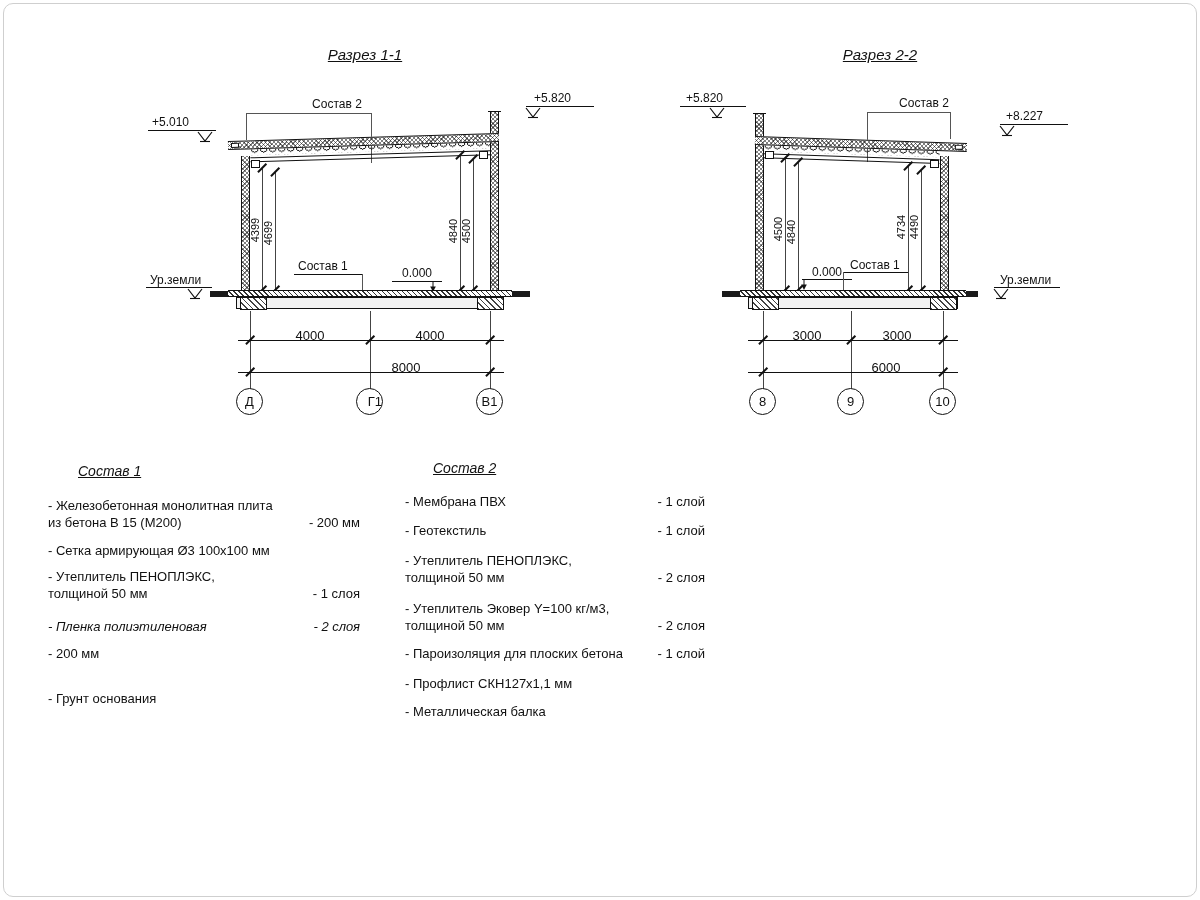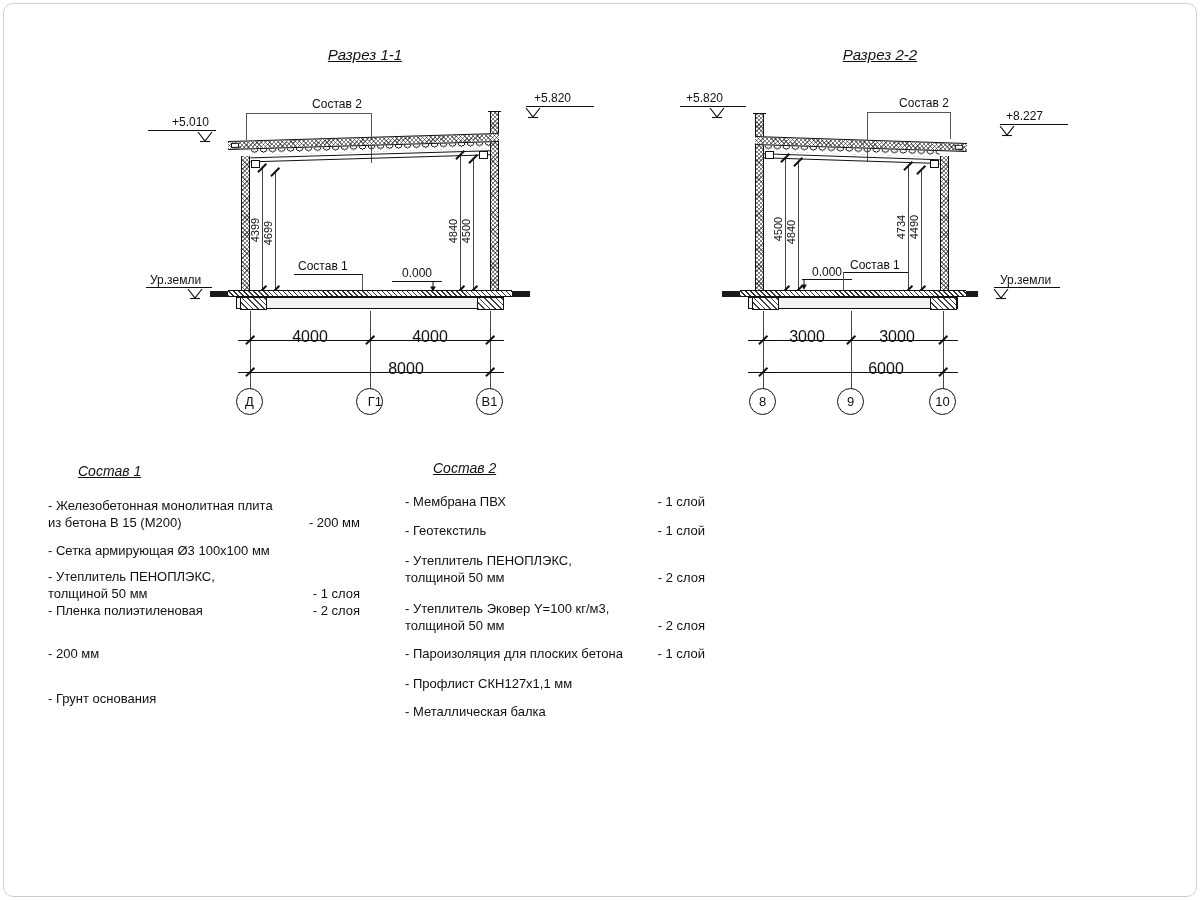--- a/index.html
+++ b/index.html
@@ -12,21 +12,21 @@
   .abs { position:absolute; }
   i { display:block; }
   .hl  { position:absolute; height:0; border-top:1px solid #111; }
   .hl2 { position:absolute; height:0; border-top:1.5px solid #111; }
   .hlg { position:absolute; height:0; border-top:1px solid #555; }
   .vl  { position:absolute; width:0; border-left:1px solid #444; }
   .vlg { position:absolute; width:0; border-left:1px solid #555; }
   .tick { position:absolute; width:12px; height:1.5px; background:#111; transform:rotate(-45deg); }
   .lbl { position:absolute; font-size:12px; white-space:nowrap; color:#111; }
   .ctr { text-align:center; }
-  .hnum { position:absolute; font-size:16px; text-align:center; color:#111; }
+  .hnum { position:absolute; font-size:13px; text-align:center; color:#111; }
   .vnum { position:absolute; width:34px; height:12px; font-size:11px; color:#111;
           display:flex; align-items:center; justify-content:center; transform:rotate(-90deg); white-space:nowrap; }
   .sec-title { position:absolute; font-size:15px; font-style:italic; text-decoration:underline; text-align:center; }
   .xhatch { background-color:#fff;
     background-image: repeating-linear-gradient(45deg, rgba(0,0,0,.5) 0 1px, transparent 1px 3px),
                       repeating-linear-gradient(135deg, rgba(0,0,0,.5) 0 1px, transparent 1px 3px); }
   .wall { position:absolute; width:9px; border-left:1.3px solid #111; border-right:1.3px solid #111; }
   .roof { position:absolute; }
   .roofband { position:absolute; height:9px; border-top:1.5px solid #111; border-bottom:1px solid #111; }
   .deck { position:absolute; height:6px; background-repeat:repeat-x;
@@ -49,21 +49,21 @@
   .item-value { white-space:nowrap; }
 </style>
 </head>
 <body>
 
 <div id="canvas">
   <div class="page-border"></div>
 
   <div class="sec-title" style="left:280px;top:46px;width:170px;">Разрез 1-1</div>
 
-  <div class="lbl" style="left:152px;top:115px;margin-left:20px;">+5.010</div>
+  <div class="lbl" style="left:152px;top:115px;">+5.010</div>
   <i class="hl" style="left:148px;top:130px;width:68px;"></i>
   <svg class="abs" style="left:196px;top:131px;" width="18" height="12" viewBox="0 0 18 12">
       <polyline points="2,1 9,10 16,1" fill="none" stroke="#111" stroke-width="1.2"></polyline>
       <line x1="4" y1="10.5" x2="14" y2="10.5" stroke="#111" stroke-width="1.1"></line>
     </svg>
 
   <div class="lbl" style="left:534px;top:91px;">+5.820</div>
   <i class="hl" style="left:526px;top:106px;width:68px;"></i>
   <svg class="abs" style="left:524px;top:107px;" width="18" height="12" viewBox="0 0 18 12">
       <polyline points="2,1 9,10 16,1" fill="none" stroke="#111" stroke-width="1.2"></polyline>
@@ -271,21 +271,21 @@
         </div>
       <div class="item-value"></div>
     </div>
     <div class="comp-item" style="top:118px;">
       <div class="item-text">
         <div>-  Утеплитель ПЕНОПЛЭКС,</div>
         <div>толщиной 50 мм</div>
       </div>
       <div class="item-value">- 1 слоя</div>
     </div>
-    <div class="comp-item" style="top:152px;">
+    <div class="comp-item" style="top:168px;font-style:italic;">
       <div class="item-text">
           <div>- Пленка полиэтиленовая</div>
         </div>
       <div class="item-value">-  2 слоя</div>
     </div>
     <div class="comp-item" style="top:195px;">
       <div class="item-value">- 200 мм</div>
     </div>
     <div class="comp-item" style="top:240px;">
       <div class="item-text">

